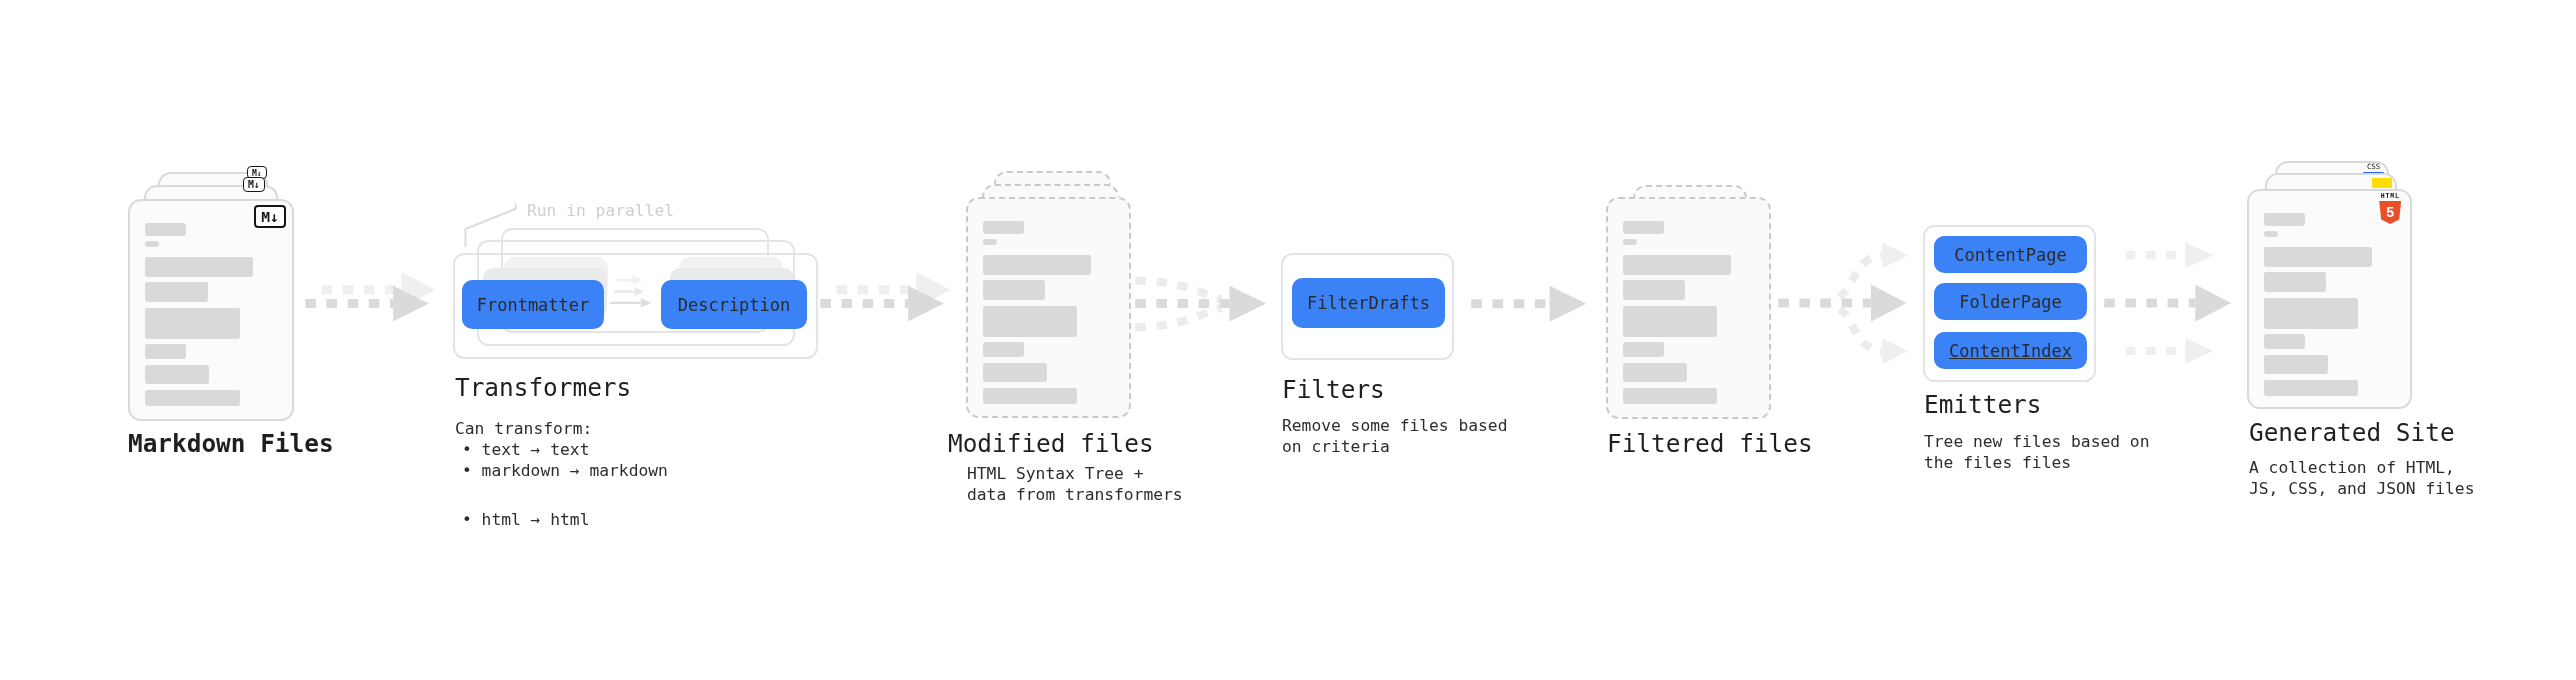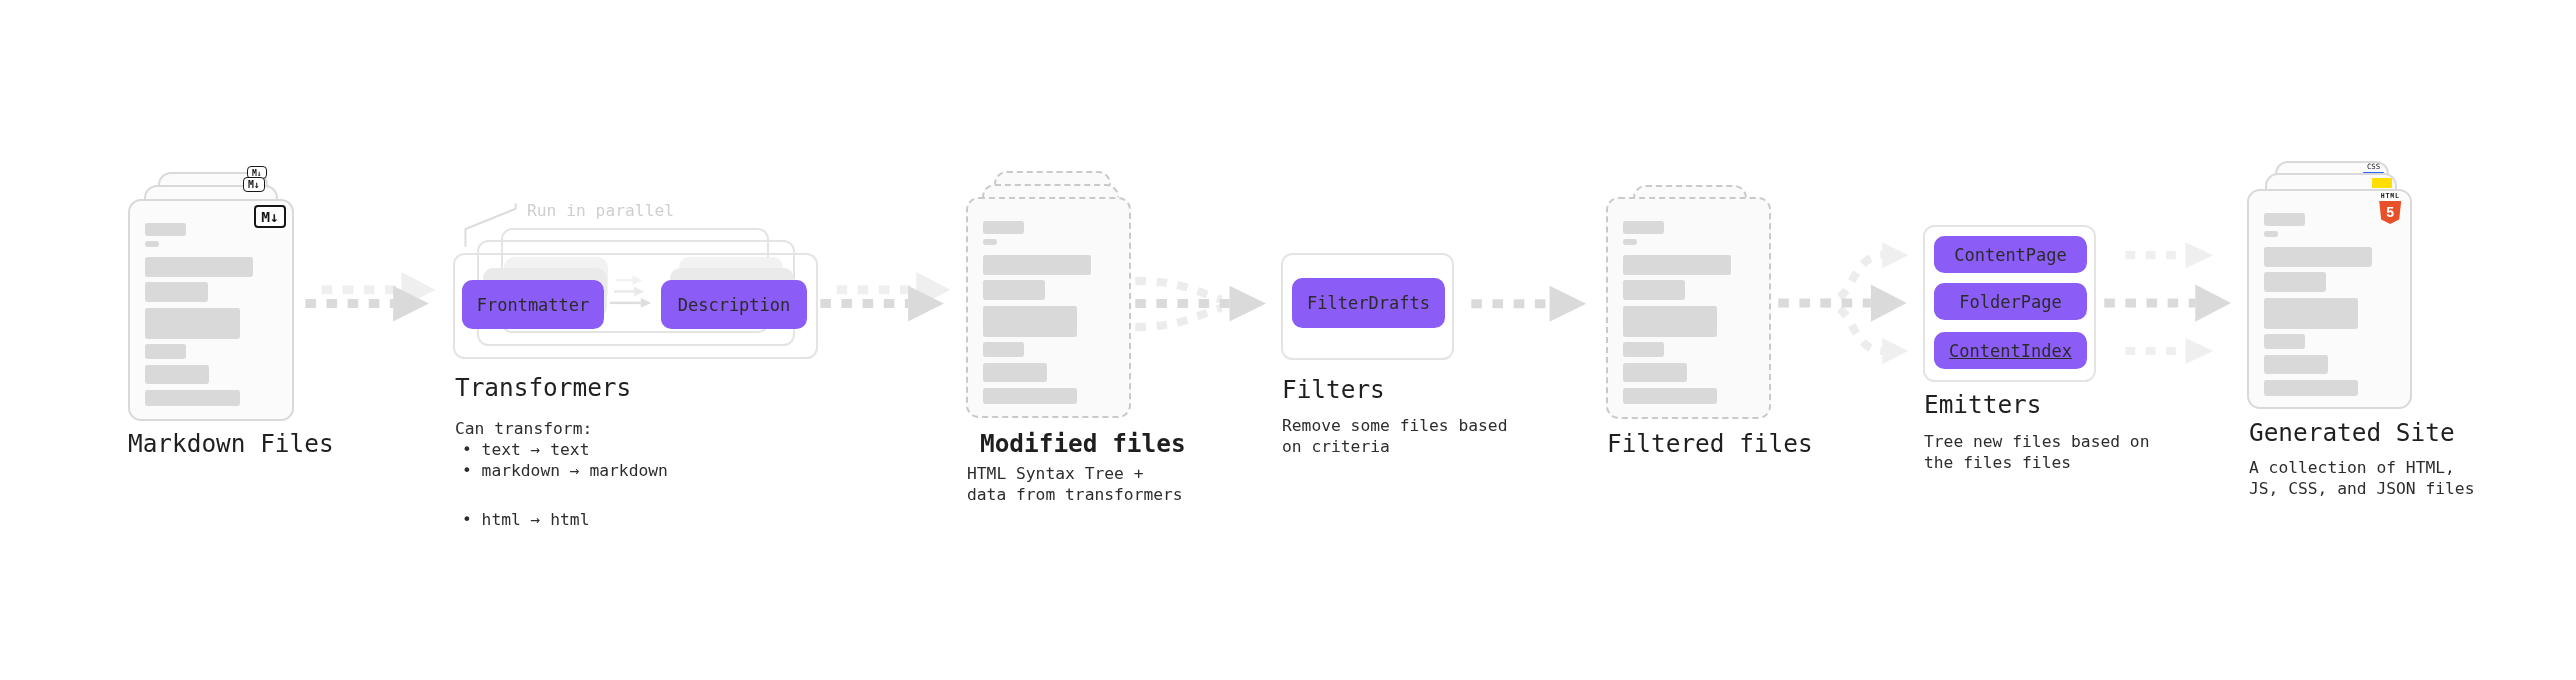--- a/index.html
+++ b/index.html
@@ -37,21 +37,21 @@
   .js-badge{position:absolute;left:2372px;top:178px;width:19.5px;height:9.8px;background:#ffde00;}
   .html5-badge{position:absolute;left:2378px;top:193px;width:24.4px;text-align:center;font-family:Liberation Mono, monospace;}
   .html5-badge .t{font-size:6.5px;font-weight:bold;color:#161616;letter-spacing:0.8px;line-height:7.3px;}
   .html5-badge .shield{width:22px;height:23px;margin:0.8px auto 0;background:#e8502a;
       clip-path:polygon(0% 0%,100% 0%,91% 80%,50% 100%,9% 80%);
       display:flex;align-items:center;justify-content:center;color:#fff;font-weight:bold;font-size:14px;}
 
   
   .obox{position:absolute;border:2px solid #e4e4e4;border-radius:11.4px;background:transparent;box-sizing:border-box;}
   .pill{position:absolute;display:flex;align-items:center;justify-content:center;
-        background:#8b5cf6;border-radius:10.6px;color:#2b2b2b;font-size:17px;box-sizing:border-box;}
+        background:#3b82f6;border-radius:10.6px;color:#2b2b2b;font-size:17px;box-sizing:border-box;}
   .ghost1{background:#eaeaea;}
   .ghost2{background:#f2f2f2;}
 
   
   .heading{position:absolute;font-size:24.4px;font-weight:500;color:#1f1f1f;white-space:nowrap;line-height:1;}
   .body-text{position:absolute;font-size:16.3px;color:#2d2d2d;white-space:nowrap;line-height:21px;}
   .note{position:absolute;font-size:16.3px;color:#cfcfcf;white-space:nowrap;line-height:1;}
 </style>
 </head>
 <body>
@@ -69,21 +69,21 @@
         <div class="bar b2"></div>
         <div class="bar b3"></div>
         <div class="bar b4"></div>
         <div class="bar b5"></div>
         <div class="bar b6"></div>
         <div class="bar b7"></div>
         <div class="bar b8"></div>
       </div>
     </div>
     <div class="md-badge md-front" style="z-index:6;">M↓</div>
-    <div class="heading" style="left:128px;top:432px;">Markdown Files</div>
+    <div class="heading" style="left:128px;top:432px;font-weight:bold;">Markdown Files</div>
   </div>
 
   <svg class="abs" style="left:302px;top:267px;" width="140" height="78" viewBox="0 0 172 96">
     <g>
       <line x1="24" y1="28" x2="122" y2="28" stroke="#efefef" stroke-width="11" stroke-dasharray="13 13"></line>
       <polygon points="122,6 164,28 122,50" fill="#efefef"></polygon>
     </g>
     <g>
       <line x1="4" y1="45" x2="112" y2="45" stroke="#dadada" stroke-width="11" stroke-dasharray="13 13"></line>
       <polygon points="112,23 156,45 112,67" fill="#dadada"></polygon>
@@ -149,21 +149,21 @@
         <div class="bar b1"></div>
         <div class="bar b2"></div>
         <div class="bar b3"></div>
         <div class="bar b4"></div>
         <div class="bar b5"></div>
         <div class="bar b6"></div>
         <div class="bar b7"></div>
         <div class="bar b8"></div>
       </div>
     </div>
-    <div class="heading" style="left:980px;top:432px;font-weight:bold;">Modified files</div>
+    <div class="heading" style="left:948px;top:432px;">Modified files</div>
     <div class="body-text" style="left:967px;top:463px;">HTML Syntax Tree +</div>
     <div class="body-text" style="left:967px;top:484px;">data from transformers</div>
   </div>
 
   <svg class="abs" style="left:1132px;top:267px;" width="143" height="78" viewBox="0 0 176 96">
     <path d="M4,17 C55,17 75,28 110,40" fill="none" stroke="#ececec" stroke-width="10" stroke-dasharray="13 13"></path>
     <path d="M4,74 C55,74 75,62 110,50" fill="none" stroke="#ececec" stroke-width="10" stroke-dasharray="13 13"></path>
     <line x1="4" y1="45" x2="120" y2="45" stroke="#dadada" stroke-width="11" stroke-dasharray="13 13"></line>
     <polygon points="120,23 165,45 120,67" fill="#dadada"></polygon>
   </svg>

